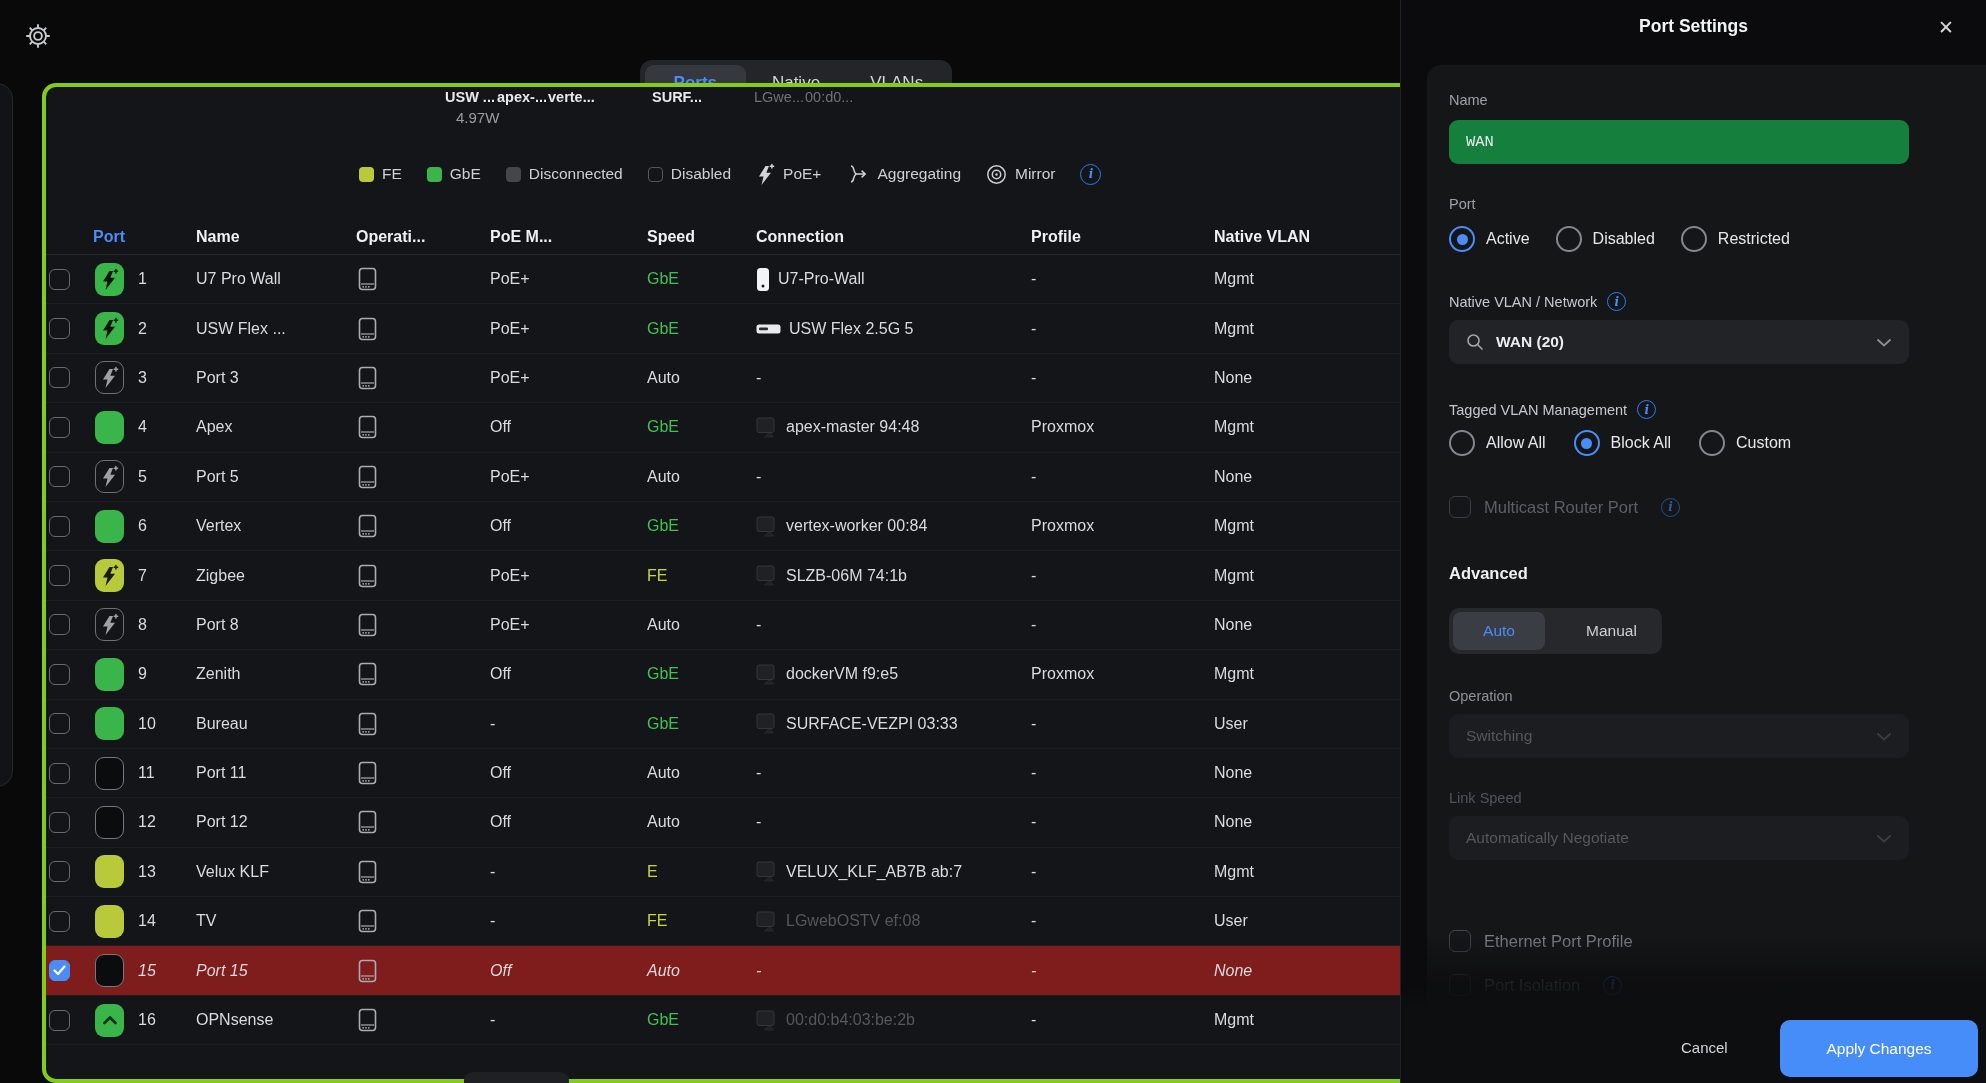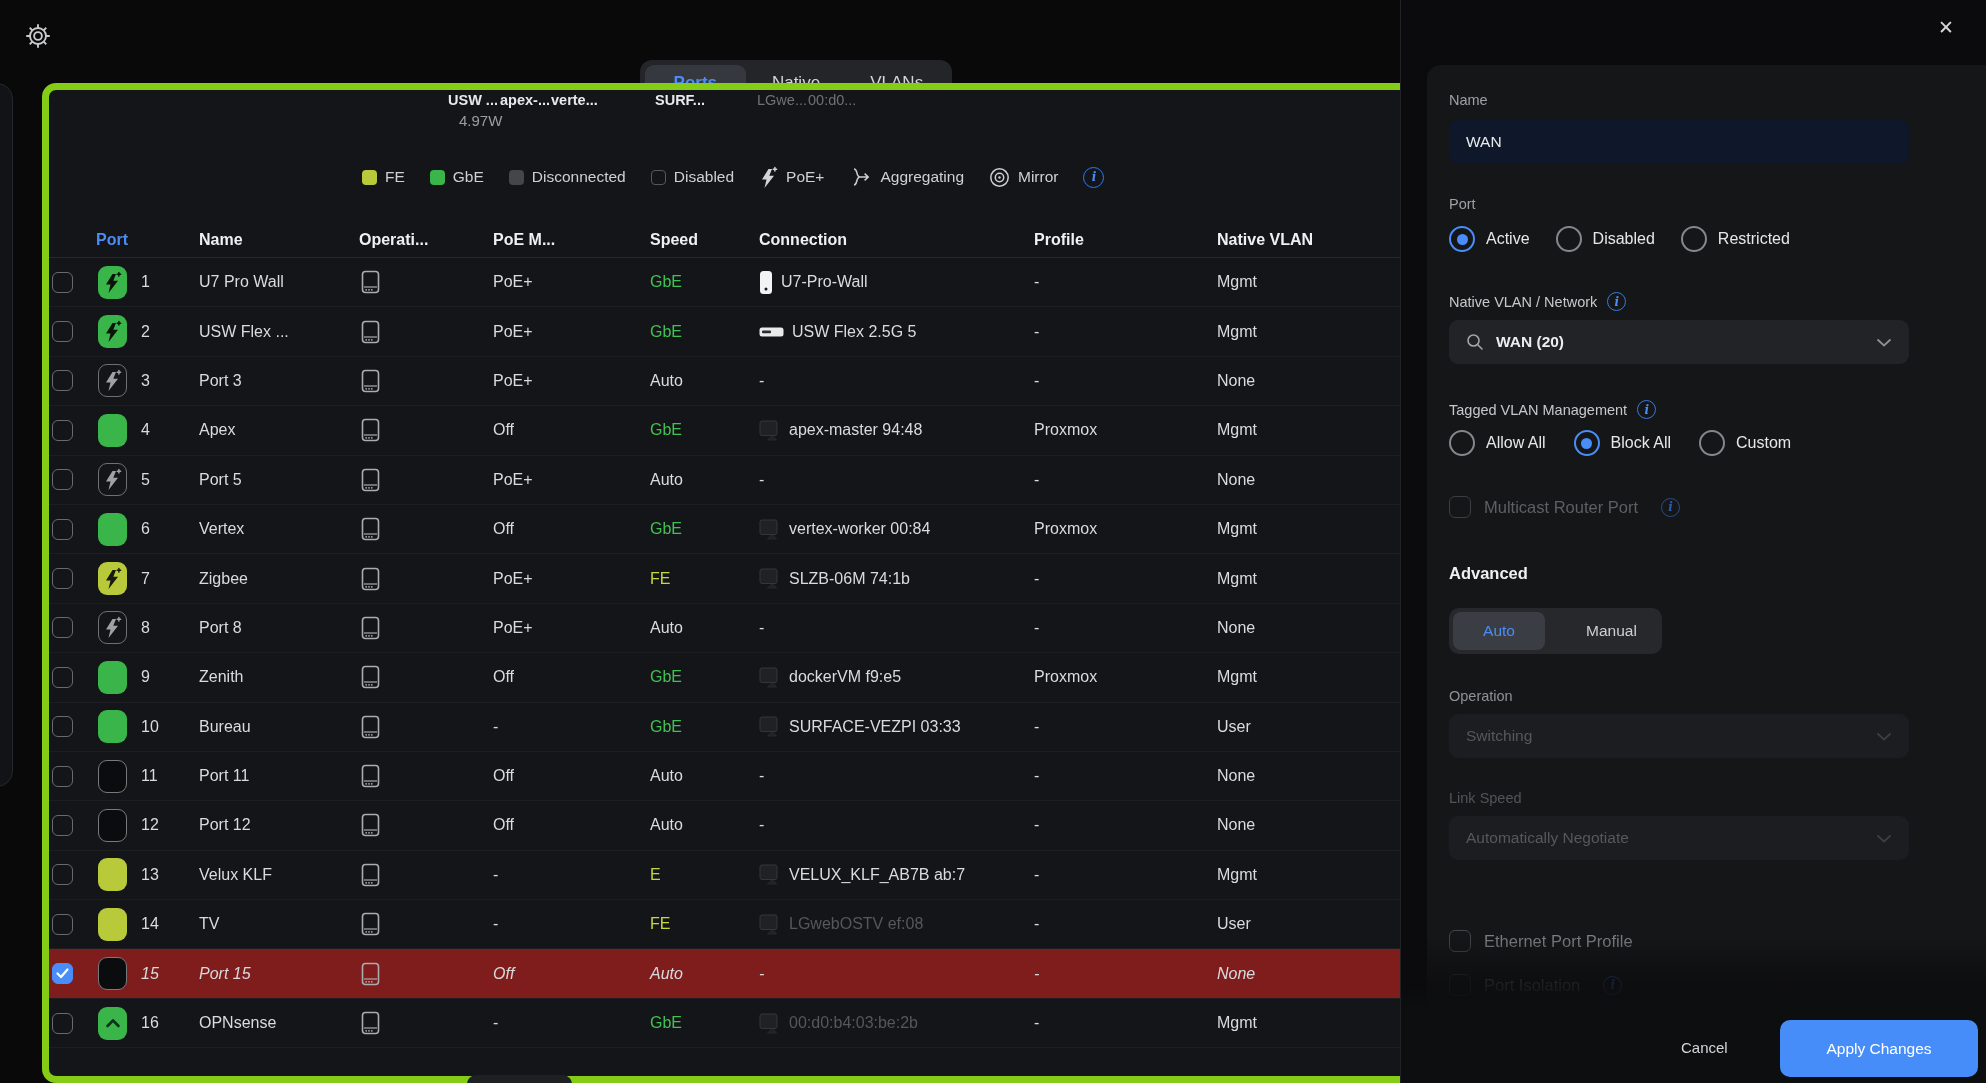--- a/index.html
+++ b/index.html
@@ -9,21 +9,21 @@
   .gear{position:absolute;left:22px;top:20px;width:32px;height:32px;display:flex;align-items:center;justify-content:center;cursor:pointer;}
   .tabbar{position:absolute;left:640px;top:12px;width:312px;height:46px;background:#232529;border-radius:12px;
           display:flex;align-items:center;padding:0 5px;box-sizing:border-box;margin-top:48px;}
   .tab{flex:1;height:36px;display:flex;align-items:center;justify-content:center;font-size:17px;color:#d3d5d7;border-radius:9px;cursor:pointer;}
   .tab.active{background:#35383e;color:#4a8df8;font-weight:700;}
   
   .backcard{position:absolute;left:-60px;top:83px;width:71px;height:702px;background:#121316;
             border:1px solid #26282c;border-radius:16px;}
   
   .card{position:absolute;left:42px;top:83px;width:1406px;height:1000px;background:#141518;
-        border:7px solid #84cc16;border-radius:14px;box-sizing:border-box;}
+        border:4px solid #84cc16;border-radius:14px;box-sizing:border-box;}
   .devlabels{position:absolute;left:0;top:2px;width:100%;height:20px;}
   .devlabel{position:absolute;font-size:14.5px;font-weight:700;color:#e7e9ea;white-space:nowrap;}
   .devlabel.dim{color:#6f7175;font-weight:400;}
   .power{position:absolute;left:410px;top:22px;font-size:15px;color:#9b9da1;}
   
   .legend{position:absolute;left:313px;top:74px;height:26px;display:flex;align-items:center;gap:25px;font-size:15.5px;color:#ced0d3;}
   .lgitem{display:flex;align-items:center;gap:8px;}
   .sw{width:15px;height:15px;border-radius:4px;display:inline-block;box-sizing:border-box;}
   .sw.outline{background:transparent !important;border:1.5px solid #55575b;}
   
@@ -55,22 +55,22 @@
   .pagestub{position:absolute;left:418px;top:985px;width:105px;height:15px;background:#1e2024;border-radius:9px 9px 0 0;}
   
   .panel{position:absolute;left:1400px;top:0;width:586px;height:1083px;background:#0b0b0d;z-index:10;
          border-left:1px solid #202226;box-sizing:border-box;}
   .ptitle{position:absolute;left:0;top:16px;width:100%;text-align:center;font-size:17.5px;font-weight:700;color:#f2f3f4;}
   .pclose{position:absolute;right:26px;top:10px;font-size:19px;color:#d4d6d8;padding:6px;cursor:pointer;}
   .pcard{position:absolute;left:26px;top:65px;right:0;height:947px;background:#151618;border-radius:14px 0 0 0;}
   .plabel{position:absolute;font-size:14.5px;color:#9ea0a4;display:flex;align-items:center;}
   .plabel.bright{color:#c6c8cb;}
   .plabel.dim2{color:#525458;}
-  .pinput{position:absolute;left:48px;width:460px;height:44px;background:#0f172a;border:none;border-radius:9px;
-          color:#e9eaec;font-size:15.5px;padding:0 17px;box-sizing:border-box;font-family:Liberation Sans, sans-serif;}
+  .pinput{position:absolute;left:48px;width:460px;height:44px;background:#15803d;border:none;border-radius:9px;
+          color:#e9eaec;font-size:15.5px;padding:0 17px;box-sizing:border-box;font-family:Liberation Mono, monospace;}
   .pselect{position:absolute;left:48px;width:460px;height:44px;background:#212327;border-radius:9px;
            display:flex;align-items:center;padding:0 17px;box-sizing:border-box;font-size:15.5px;color:#eceded;cursor:pointer;}
   .pselect .val{margin-left:12px;font-weight:700;}
   .pselect .chev{margin-left:auto;}
   .pselect.disabled{background:#1b1d20;cursor:default;}
   .pselect.disabled .val{margin-left:0;font-weight:400;color:#56585c;}
   .radio-row{position:absolute;left:48px;display:flex;gap:26px;align-items:center;height:30px;}
   .radio{display:flex;align-items:center;gap:11px;cursor:pointer;}
   .rdot{width:26px;height:26px;border-radius:50%;border:2px solid #85878b;box-sizing:border-box;position:relative;flex:none;}
   .radio.on .rdot{border-color:#4a8df8;}
@@ -675,20 +675,21 @@
             <span class="ctext">00:d0:b4:03:be:2b</span>
           </div>
     <div class="cell c-profile">-</div>
     <div class="cell c-vlan">Mgmt</div>
   </div>
       </div>
     <div class="pagestub"></div>
   </div>
 
   <div class="panel">
+    <div class="ptitle">Port Settings</div>
     <div class="pclose">✕</div>
     <div class="pcard"></div>
 
     <div class="plabel" style="top:92px;left:48px;">Name</div>
     <input class="pinput" style="top: 120px;" value="WAN">
 
     <div class="plabel" style="top:196px;left:48px;">Port</div>
     <div class="radio-row" style="top:224px;" id="port-radios">
         <label class="radio on">
        <span class="rdot"></span>

